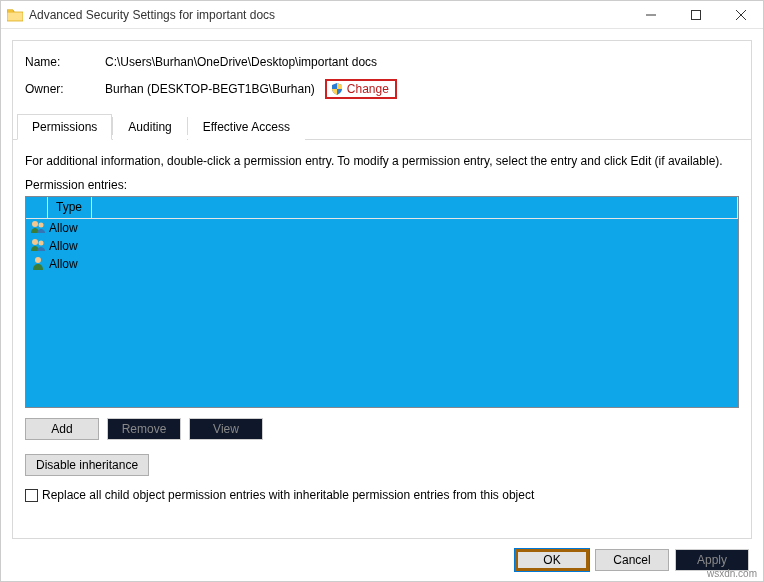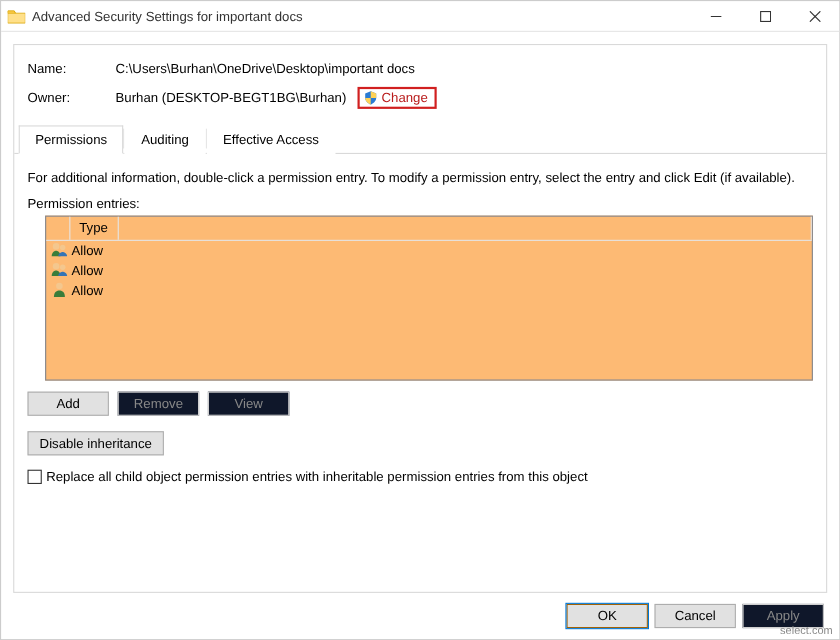--- a/index.html
+++ b/index.html
@@ -16,37 +16,37 @@
     .owner-row { display: flex; align-items: center; margin-bottom: 14px; }
     .change-box { border: 2px solid #d12020; padding: 1px 6px 1px 3px; margin-left: 10px; display: inline-flex; align-items: center; gap: 3px; }
     .change-link { color: #b91c1c; cursor: pointer; }
     .shield { width: 14px; height: 14px; }
     .tabs { display: flex; border-bottom: 1px solid #d9d9d9; margin-left: -12px; margin-right: -12px; padding-left: 4px; }
     .tab { padding: 5px 14px; border: 1px solid transparent; border-bottom: none; cursor: pointer; position: relative; top: 1px; background: #fff; }
     .tab.active { border-color: #d9d9d9; border-bottom: 1px solid #fff; }
     .tab-sep { width: 1px; background: #d9d9d9; margin: 4px 0; }
     .hint { margin: 14px 0 10px 0; }
     .entries-label { margin-bottom: 4px; }
-    .listview { border: 1px solid #828790; height: 150px; background: #fdba74; margin-left: 16px; }
+    .listview { border: 1px solid #828790; height: 212px; background: #0ea5e9; }
     .lv-header { height: 22px; display: flex; border-bottom: 1px solid #e5e5e5; }
     .lv-col { padding: 3px 8px 3px 8px; border-right: 1px solid #e5e5e5; }
     .lv-col.icon-col { width: 22px; padding: 0; }
     .lv-col.type-col { width: 44px; }
     .lv-row { display: flex; align-items: center; height: 18px; padding-left: 3px; }
     .lv-row .lv-icon { width: 18px; text-align: center; }
     .lv-row .lv-type { width: 48px; padding-left: 2px; }
     .btn-row { display: flex; gap: 8px; margin-top: 10px; }
     .btn { min-width: 74px; height: 22px; border: 1px solid #adadad; background: #e1e1e1; display: inline-flex; align-items: center; justify-content: center; padding: 0 10px; cursor: pointer; }
     .btn.disabled { color: #888; background: #0f172a; border-color: #cfcfcf; cursor: default; }
     .inherit-btn { margin-top: 14px; }
     .checkbox-row { display: flex; align-items: center; margin-top: 12px; gap: 4px; }
     .checkbox { width: 13px; height: 13px; border: 1px solid #333; background: #fff; }
     .footer { position: absolute; bottom: 10px; right: 14px; display: flex; gap: 6px; }
     .footer .btn { min-width: 74px; }
-    .footer .btn.default { border: 1px solid #a16207; outline: 1px solid #0078d7; text-align: right; }
+    .footer .btn.default { border: 3px solid #a16207; outline: 1px solid #0078d7; text-align: right; }
     .watermark { position: absolute; bottom: 2px; right: 6px; font-size: 10px; color: #888; }
     .user-icon { width: 16px; height: 16px; }
   </style>
 </head>
 <body>
 
 <div class="window">
   <div class="titlebar">
     <svg class="folder-icon" viewBox="0 0 16 14">
       <path d="M0 2 L6 2 L7 4 L16 4 L16 13 L0 13 Z" fill="#ffe08a" stroke="#d9a400" stroke-width="0.7"></path>
@@ -168,14 +168,14 @@
         <span>OK</span>
       </div>
     <div class="btn">
         <span>Cancel</span>
       </div>
     <div class="btn disabled">
         <span>Apply</span>
       </div>
   </div>
 
-  <div class="watermark">select.com</div>
+  <div class="watermark">wsxdn.com</div>
 </div>
 
 </body></html>

